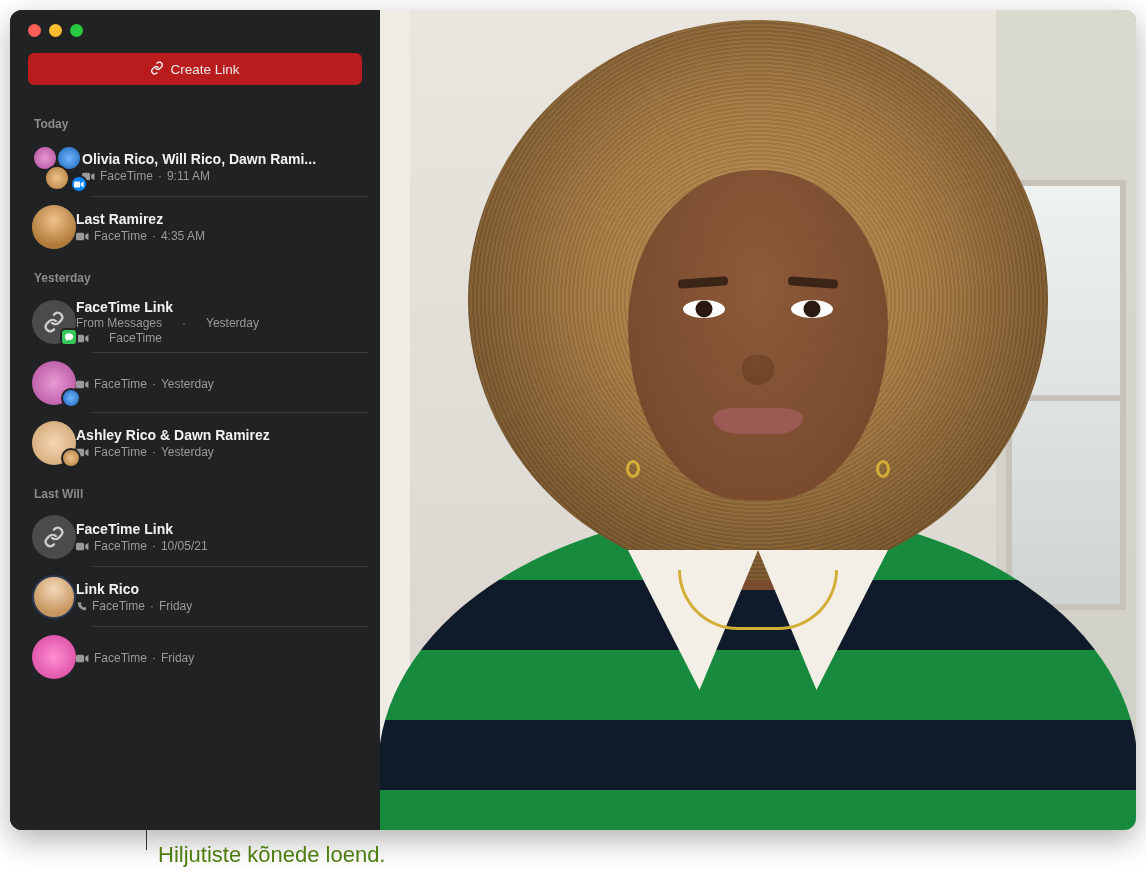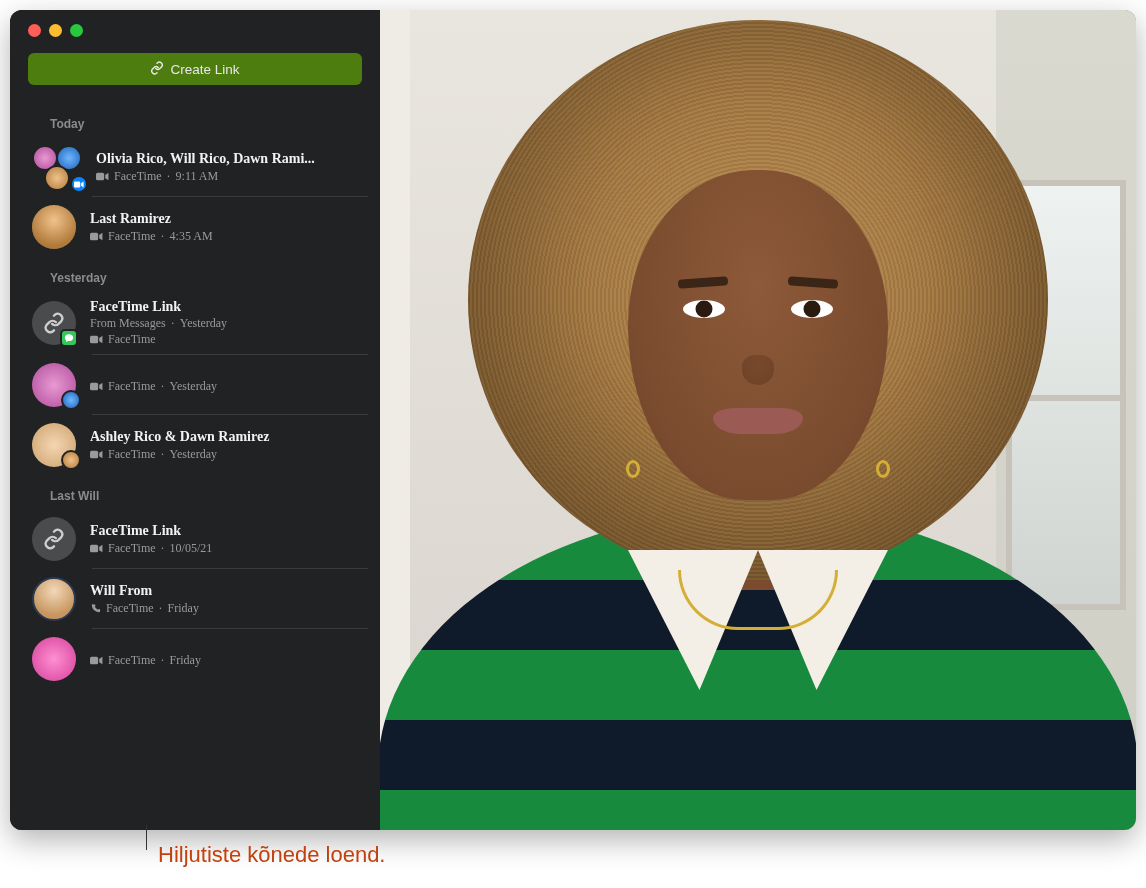--- a/index.html
+++ b/index.html
@@ -45,26 +45,26 @@
   }
   .btn {
     flex:1;
     height:32px;
     border-radius:6px;
     display:flex; align-items:center; justify-content:center;
     gap:6px;
     font-size:13.5px; font-weight:500;
     cursor:pointer;
   }
-  .btn-grey { background:#4d7c0f; color:#e8e8e8; }
+  .btn-grey { background:#b91c1c; color:#e8e8e8; }
   .btn-green { background:#2aa94b; color:#fff; }
   .btn svg { width:14px; height:14px; }
   .section-header {
     font-size:12px; color:#8b8b8b; font-weight:600;
-    padding: 14px 22px 6px 40px;
+    padding: 14px 22px 6px 24px;
   }
   .call-list { flex:1; overflow:hidden; }
   .call-item {
     display:flex; align-items:center;
     padding: 8px 12px 8px 22px;
     cursor:pointer;
     position:relative;
   }
   .divider-sub {
     position:absolute;
@@ -95,31 +95,31 @@
     display:flex; align-items:center; justify-content:center;
     border:2px solid #212223;
   }
   .badge.green { background:#34c759; }
   .badge.blue  { background:#0a84ff; width:18px; height:18px; border-radius:50%;}
   .badge-circle {
     position:absolute; bottom:-3px; right:-5px;
     width:20px; height:20px; border-radius:50%;
     border:2px solid #212223;
   }
-  .call-text { margin-left:14px; min-width:0; flex:1;font-family:Liberation Serif, serif; }
+  .call-text { min-width:0; flex:1; }
   .call-title {
     font-size:14px; font-weight:600; color:#f2f2f2;
     white-space:nowrap; overflow:hidden; text-overflow:ellipsis;
   }
   .call-sub {
     font-size:12px; color:#9a9a9a; display:flex; align-items:center; gap:5px;
     margin-top:2px;
   }
   .call-sub2 {
-    font-size:12px; color:#9a9a9a; display:flex; align-items:center; gap:5px;
+    font-size:12px; color:#9a9a9a; display:flex; align-items:center; gap:20px;
     margin-top:1px;
     text-align:right;
   }
   .cam-ic { width:13px; height:9px; }
   .phone-ic { width:11px; height:11px; }
 
   .main-view {
     flex:1; position:relative;
     background: linear-gradient(180deg,#e9e5df 0%, #d8d4cd 100%);
     overflow:hidden;
@@ -230,21 +230,21 @@
   .earring.er { right:-2px; }
 
   
   .callout-line {
     position:absolute;
     left:146px; top:825px; width:1px; height:25px; background:#333;
   }
   .callout-text {
     position:absolute;
     left:158px; top:842px;
-    font-size:22px; color:#c2410c;
+    font-size:22px; color:#4d7c0f;
     font-family: "Helvetica Neue", Arial, sans-serif;
   }
 
   
   .face-blob{
     width:100%; height:100%; border-radius:50%;
     display:block;
   }
 </style>
 </head>
@@ -409,21 +409,21 @@
             <span>·</span>
             <span>10/05/21</span>
           </div>
         </div>
         <div class="divider-sub"></div>
       </div>
 
       <div class="call-item">
         <div class="avatar" style="background:radial-gradient(circle at 50% 30%,#f3d8b8,#c79660 70%);border:2px solid #2a3a55;"></div>
         <div class="call-text">
-          <div class="call-title">Will From</div>
+          <div class="call-title">Link Rico</div>
           <div class="call-sub">
             <svg class="phone-ic" viewBox="0 0 24 24" fill="#9a9a9a">
                 <path d="M6 2c-1 0-2 1-2 2 0 9 7 16 16 16 1 0 2-1 2-2v-3c0-1-1-2-2-2l-3 1c-1 0-1 0-2-1l-3-3c-1-1-1-1-1-2l1-3c0-1-1-2-2-2H6z"></path>
               </svg>
             <span>FaceTime</span>
             <span>·</span>
             <span>Friday</span>
           </div>
         </div>
         <div class="divider-sub"></div>

